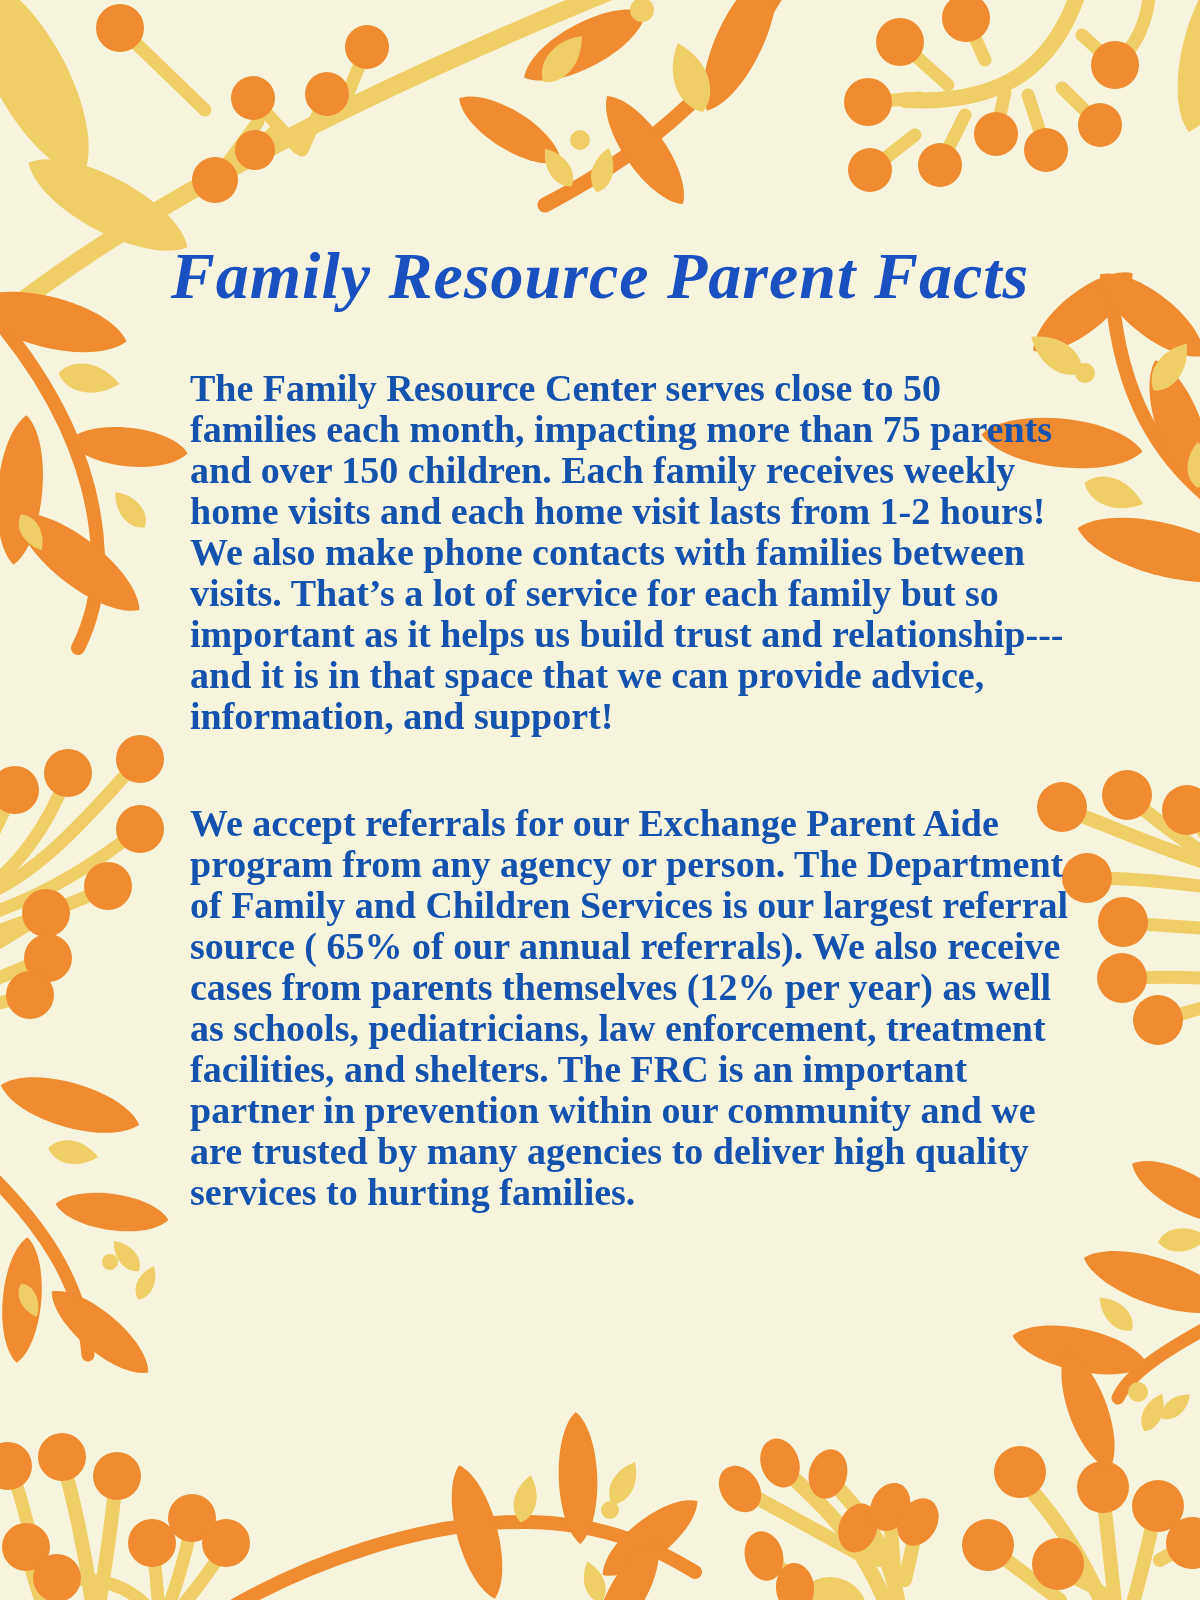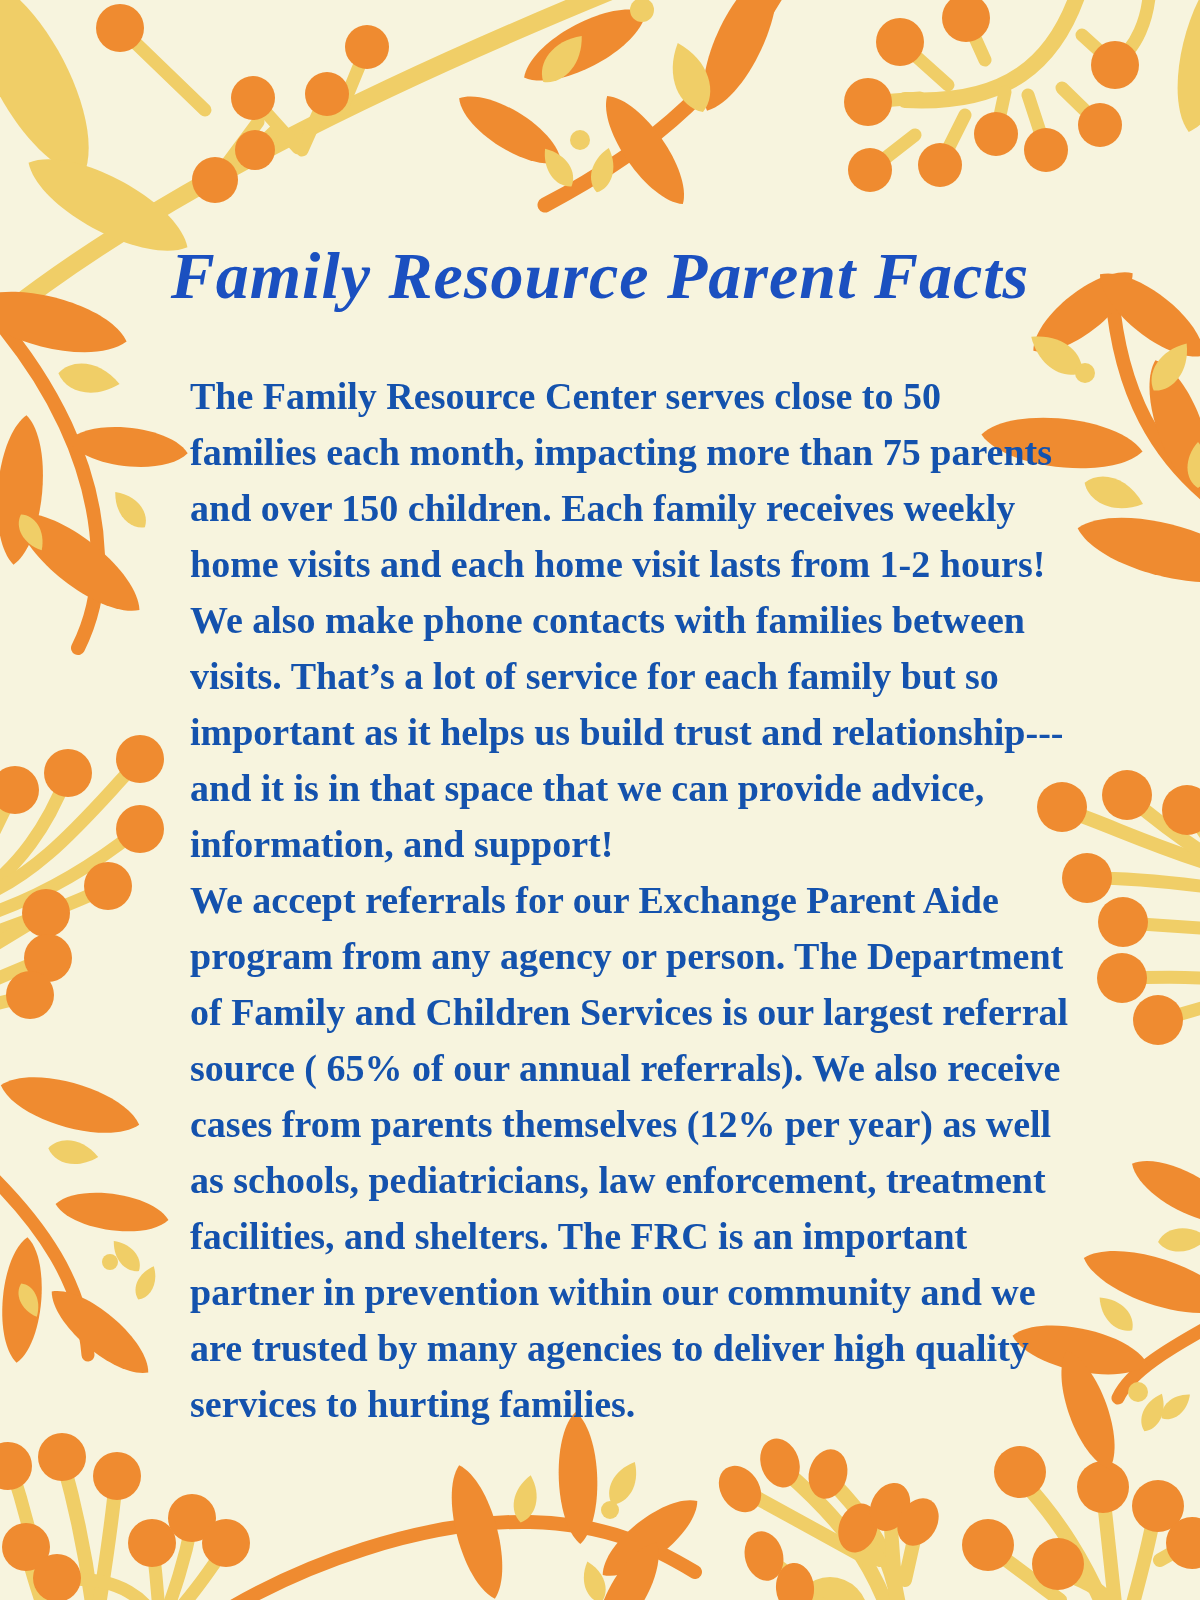--- a/index.html
+++ b/index.html
@@ -55,24 +55,25 @@
     position: absolute;
     left: 190px;
     top: 368px;
     width: 885px;
   }
   .content p {
     margin: 0;
     font-family: "Liberation Serif", serif;
     font-weight: 700;
     font-size: 38px;
-    line-height: 56px;
+    line-height: 41px;
     color: var(--text-blue);
   }
   .content p + p {
+    margin-top: 66px;
   }
 </style>
 </head>
 <body>
 
 <div class="poster">
 
   <svg class="decor" width="1200" height="1600" viewBox="0 0 1200 1600" aria-hidden="true">
     <defs>
       <path id="leaf" d="M -60 0 C -40 -27, 40 -27, 60 0 C 40 27, -40 27, -60 0 Z"></path>

